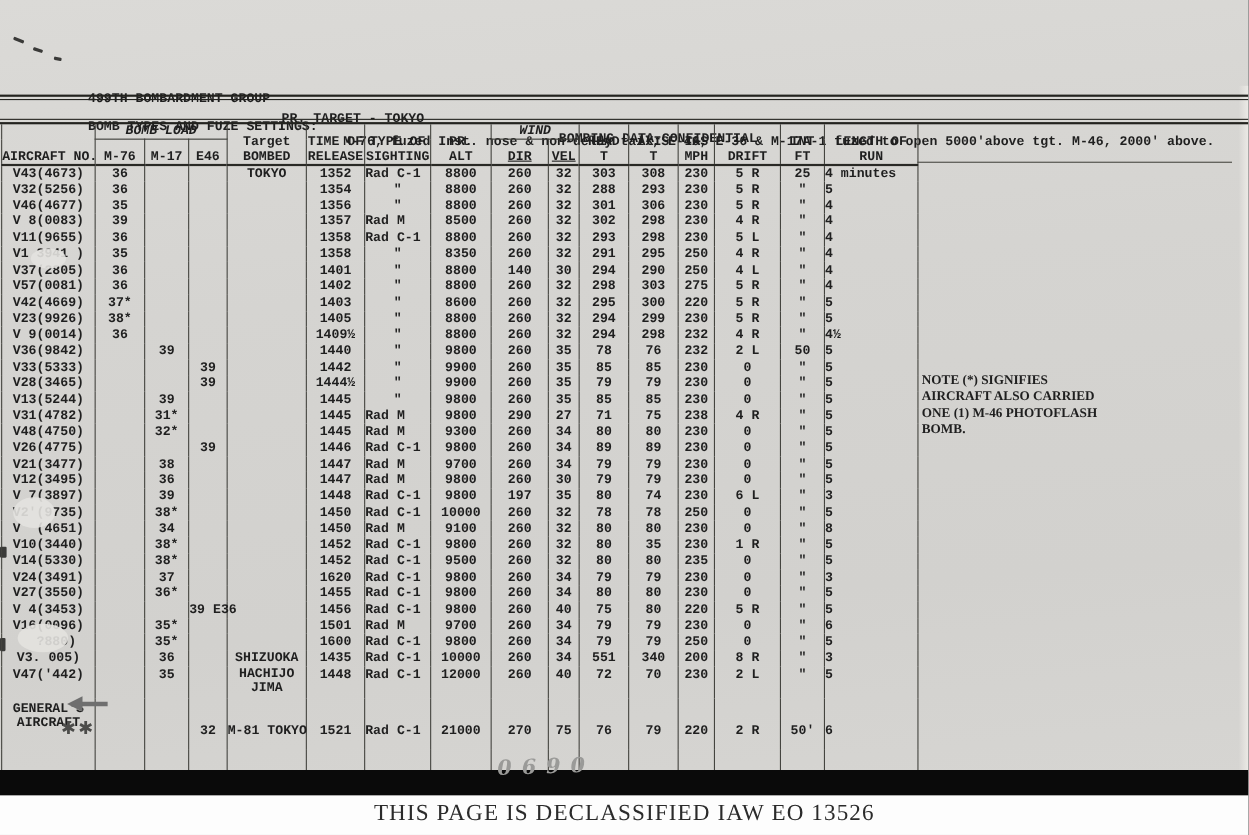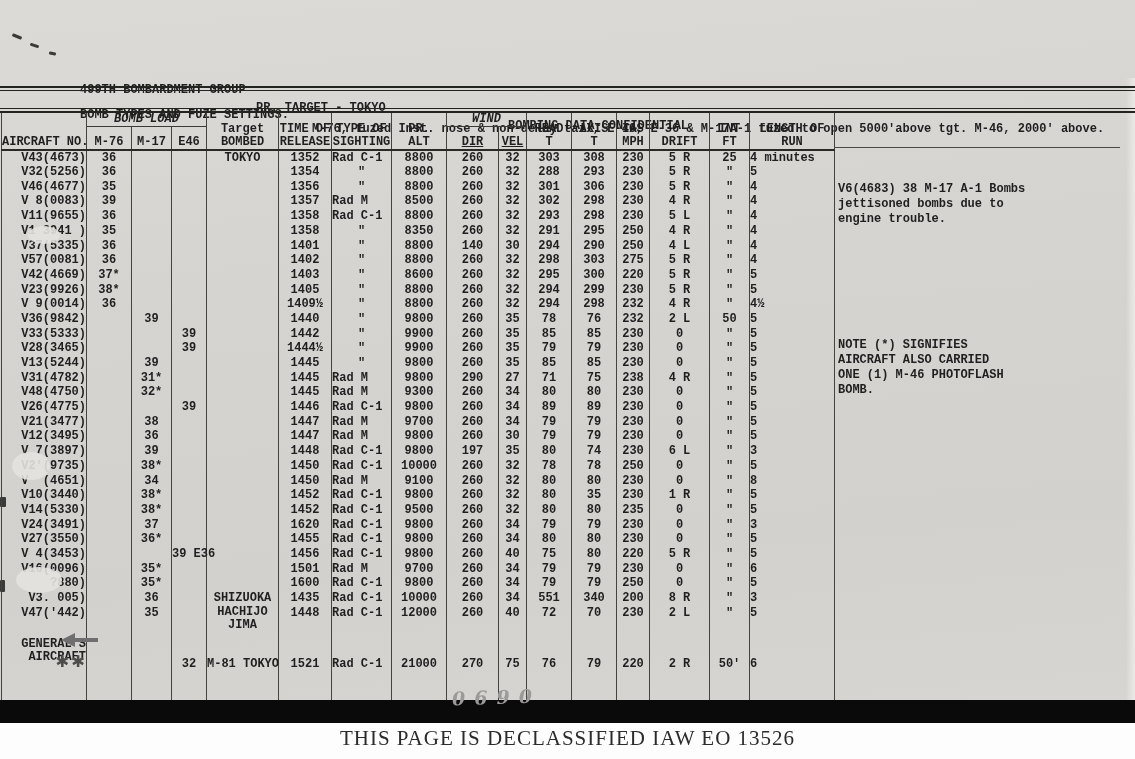--- a/index.html
+++ b/index.html
@@ -30,21 +30,21 @@
   tbody tr{height:14.7px;}
   tbody td{line-height:14.5px;}
   tr.two-line{height:29px;}
   tr.two-line td{vertical-align:top;}
   tr.two-line .c-target{white-space:normal;line-height:13px;}
   tr.generals{height:46px;}
   tr.generals td{vertical-align:bottom;padding-bottom:9px;}
   tr.generals td.c-aircraft{vertical-align:top;padding-top:3px;line-height:13px;}
   tr.generals td.c-target{white-space:pre;}
   tr.filler{height:20px;}
-  .c-aircraft{text-align:right;padding-left:3px;}
+  .c-aircraft{text-align:center;padding-left:3px;}
   .c-m76,.c-m17,.c-e46,.c-target,.c-time,.c-alt,.c-dir,.c-vel,.c-head,.c-axis,.c-ias,.c-drift,.c-int{text-align:center;}
   .c-sighting{text-align:left;padding-left:5px;}
   .c-sighting.ditto{text-align:center;padding-left:0;}
   .c-run{text-align:left;padding-left:11px;}
   .hdr-ext{position:absolute;left:834px;top:147px;width:286px;height:1px;background:#4a4a44;}
 
   
   .note{position:absolute;left:838px;width:295px;font-size:12px;font-weight:bold;line-height:15px;white-space:pre-line;}
 
   
@@ -241,21 +241,21 @@
           <td class="c-dir">260</td>
           <td class="c-vel">32</td>
           <td class="c-head">291</td>
           <td class="c-axis">295</td>
           <td class="c-ias">250</td>
           <td class="c-drift">4 R</td>
           <td class="c-int ditto">"</td>
           <td class="c-run">4</td>
         </tr>
         <tr>
-          <td class="c-aircraft">V37(5335)</td>
+          <td class="c-aircraft">V37(2805)</td>
           <td class="c-m76">36</td>
           <td class="c-m17"></td>
           <td class="c-e46"></td>
           <td class="c-target"></td>
           <td class="c-time">1401</td>
           <td class="c-sighting ditto">"</td>
           <td class="c-alt">8800</td>
           <td class="c-dir">140</td>
           <td class="c-vel">30</td>
           <td class="c-head">294</td>
@@ -755,24 +755,21 @@
           <td></td>
       </tr>
     </tbody>
   </table>
   <div class="hdr-ext"></div>
 
   <div class="blob" style="left:28px;top:226px;width:32px;height:18px;"></div>
   <div class="blob" style="left:12px;top:452px;width:38px;height:28px;"></div>
   <div class="blob" style="left:16px;top:567px;width:46px;height:26px;"></div>
 
-  <div class="note" style="top:182px;">V6(4683)  38 M-17 A-1 Bombs
-jettisoned bombs due to
-engine trouble.</div>
-  <div class="note" style="top:338px;">NOTE  (*) SIGNIFIES
+  <div class="note" style="top:338px;font-family:Liberation Serif, serif;">NOTE  (*) SIGNIFIES
 AIRCRAFT ALSO CARRIED
 ONE (1) M-46 PHOTOFLASH
 BOMB.</div>
 
   <div class="arrow">
     <svg width="38" height="16" viewBox="0 0 38 16">
       <path d="M38 8 H13" stroke="#6f6f6f" stroke-width="4" fill="none"></path>
       <path d="M15 1 L1 8 L15 15 Z" fill="#6f6f6f"></path>
     </svg>
   </div>

